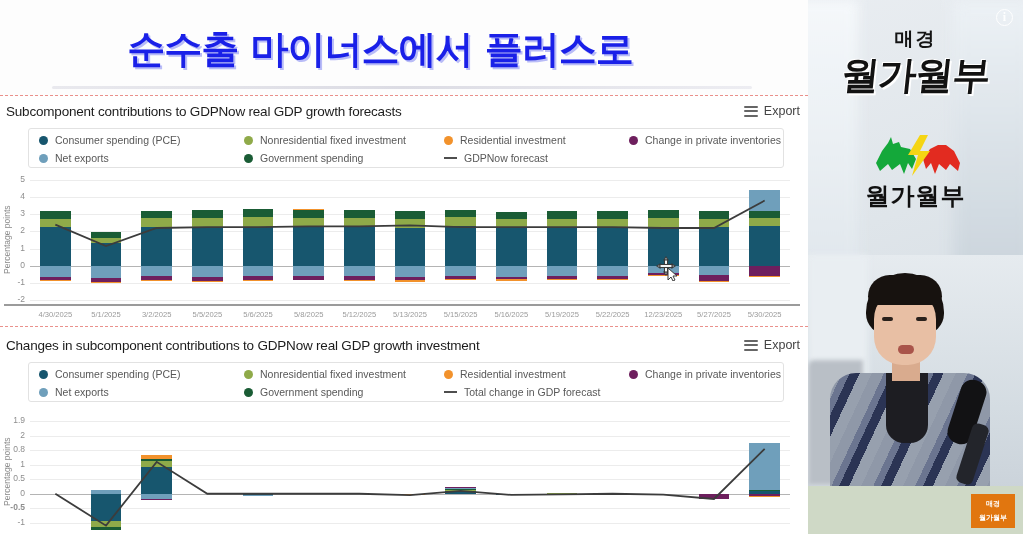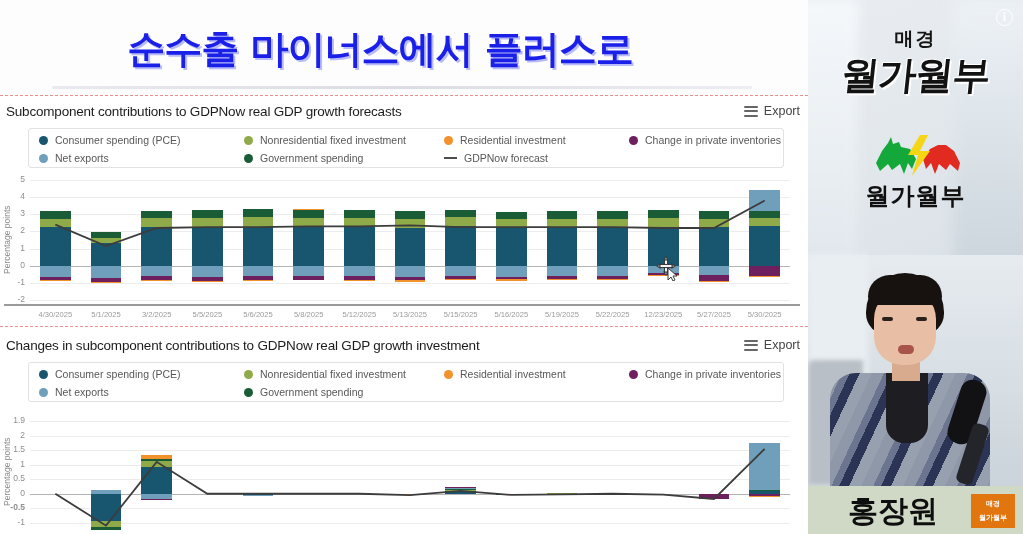--- a/index.html
+++ b/index.html
@@ -394,31 +394,35 @@
               <span>Change in private inventories</span>
             </div>
             <div class="lg-item">
               <span class="dot" style="background: rgb(111, 159, 187);"></span>
               <span>Net exports</span>
             </div>
             <div class="lg-item">
               <span class="dot" style="background: rgb(26, 92, 53);"></span>
               <span>Government spending</span>
             </div>
+            <div class="lg-item">
+              <span class="dash" style="background: rgb(78, 78, 78);"></span>
+              <span>Total change in GDP forecast</span>
+            </div>
             <div class="lg-item"></div>
           </div>
       </div>
       <div class="plot-wrap" id="plot1" style="top:72px;height:128px">
           <div class="ylabel" style="top: 100px;">Percentage points</div>
           <div class="gridline" style="left: 30px; width: 760px; top: 15.25px;"></div>
           <div class="ytick" style="left: 3px; top: 9.25px;">1.9</div>
           <div class="gridline" style="left: 30px; width: 760px; top: 29.75px;"></div>
           <div class="ytick" style="left: 3px; top: 23.75px;">2</div>
           <div class="gridline" style="left: 30px; width: 760px; top: 44.25px;"></div>
-          <div class="ytick" style="left: 3px; top: 38.25px;">1.5</div>
+          <div class="ytick" style="left: 3px; top: 38.25px;">0.8</div>
           <div class="gridline" style="left: 30px; width: 760px; top: 58.75px;"></div>
           <div class="ytick" style="left: 3px; top: 52.75px;">1</div>
           <div class="gridline" style="left: 30px; width: 760px; top: 73.25px;"></div>
           <div class="ytick" style="left: 3px; top: 67.25px;">0.5</div>
           <div class="zeroline" style="left: 30px; width: 760px; top: 87.75px;"></div>
           <div class="ytick" style="left: 3px; top: 81.75px;">0</div>
           <div class="gridline" style="left: 30px; width: 760px; top: 102.25px;"></div>
           <div class="ytick" style="left: 3px; top: 96.25px; font-weight: bold;">-0.5</div>
           <div class="gridline" style="left: 30px; width: 760px; top: 116.75px;"></div>
           <div class="ytick" style="left: 3px; top: 110.75px;">-1</div>
@@ -521,21 +525,20 @@
       <div class="p-neck"></div>
       <div class="p-hair"></div>
       <div class="p-face"></div>
       <div class="p-hairfront"></div>
       <div class="p-eye" style="left:74px"></div>
       <div class="p-eye" style="left:108px"></div>
       <div class="p-mouth"></div>
       <div class="p-mic"></div>
       <div class="p-mic2"></div>
       <div class="namebar">
-        <div class="name-text">홍장원</div>
         <div class="name-chip">
           <span>매경</span>
           <span>월가월부</span>
         </div>
       </div>
     </div>
   </div>
 </div>
 
 </body></html>

